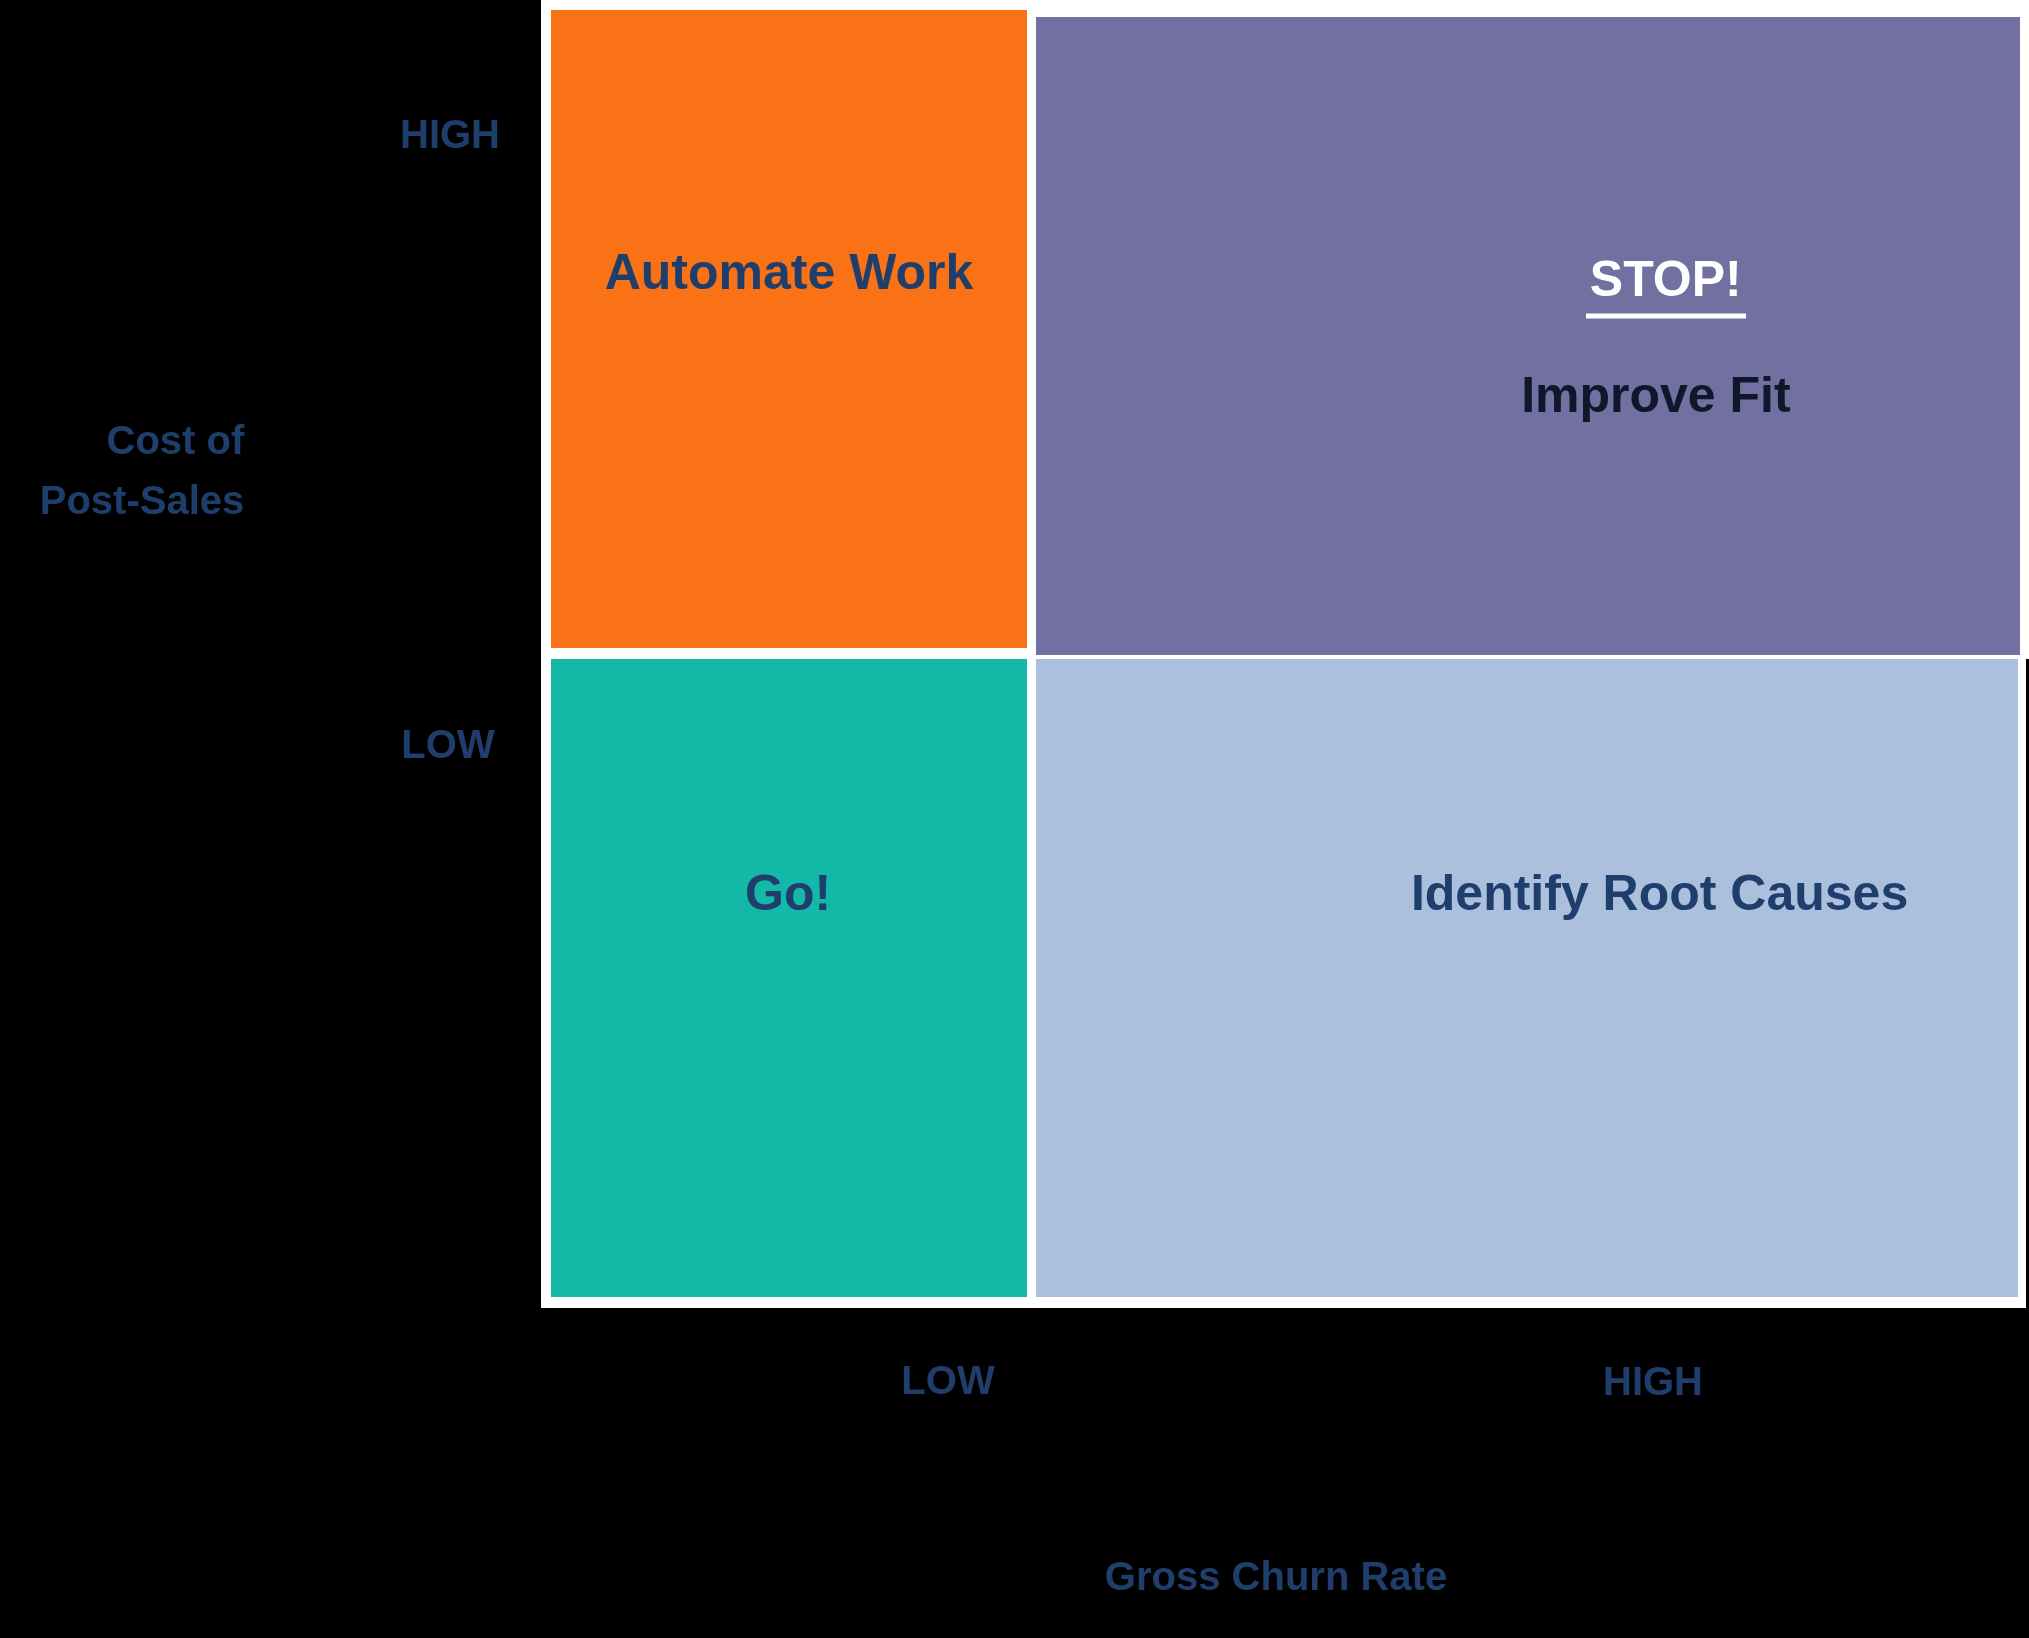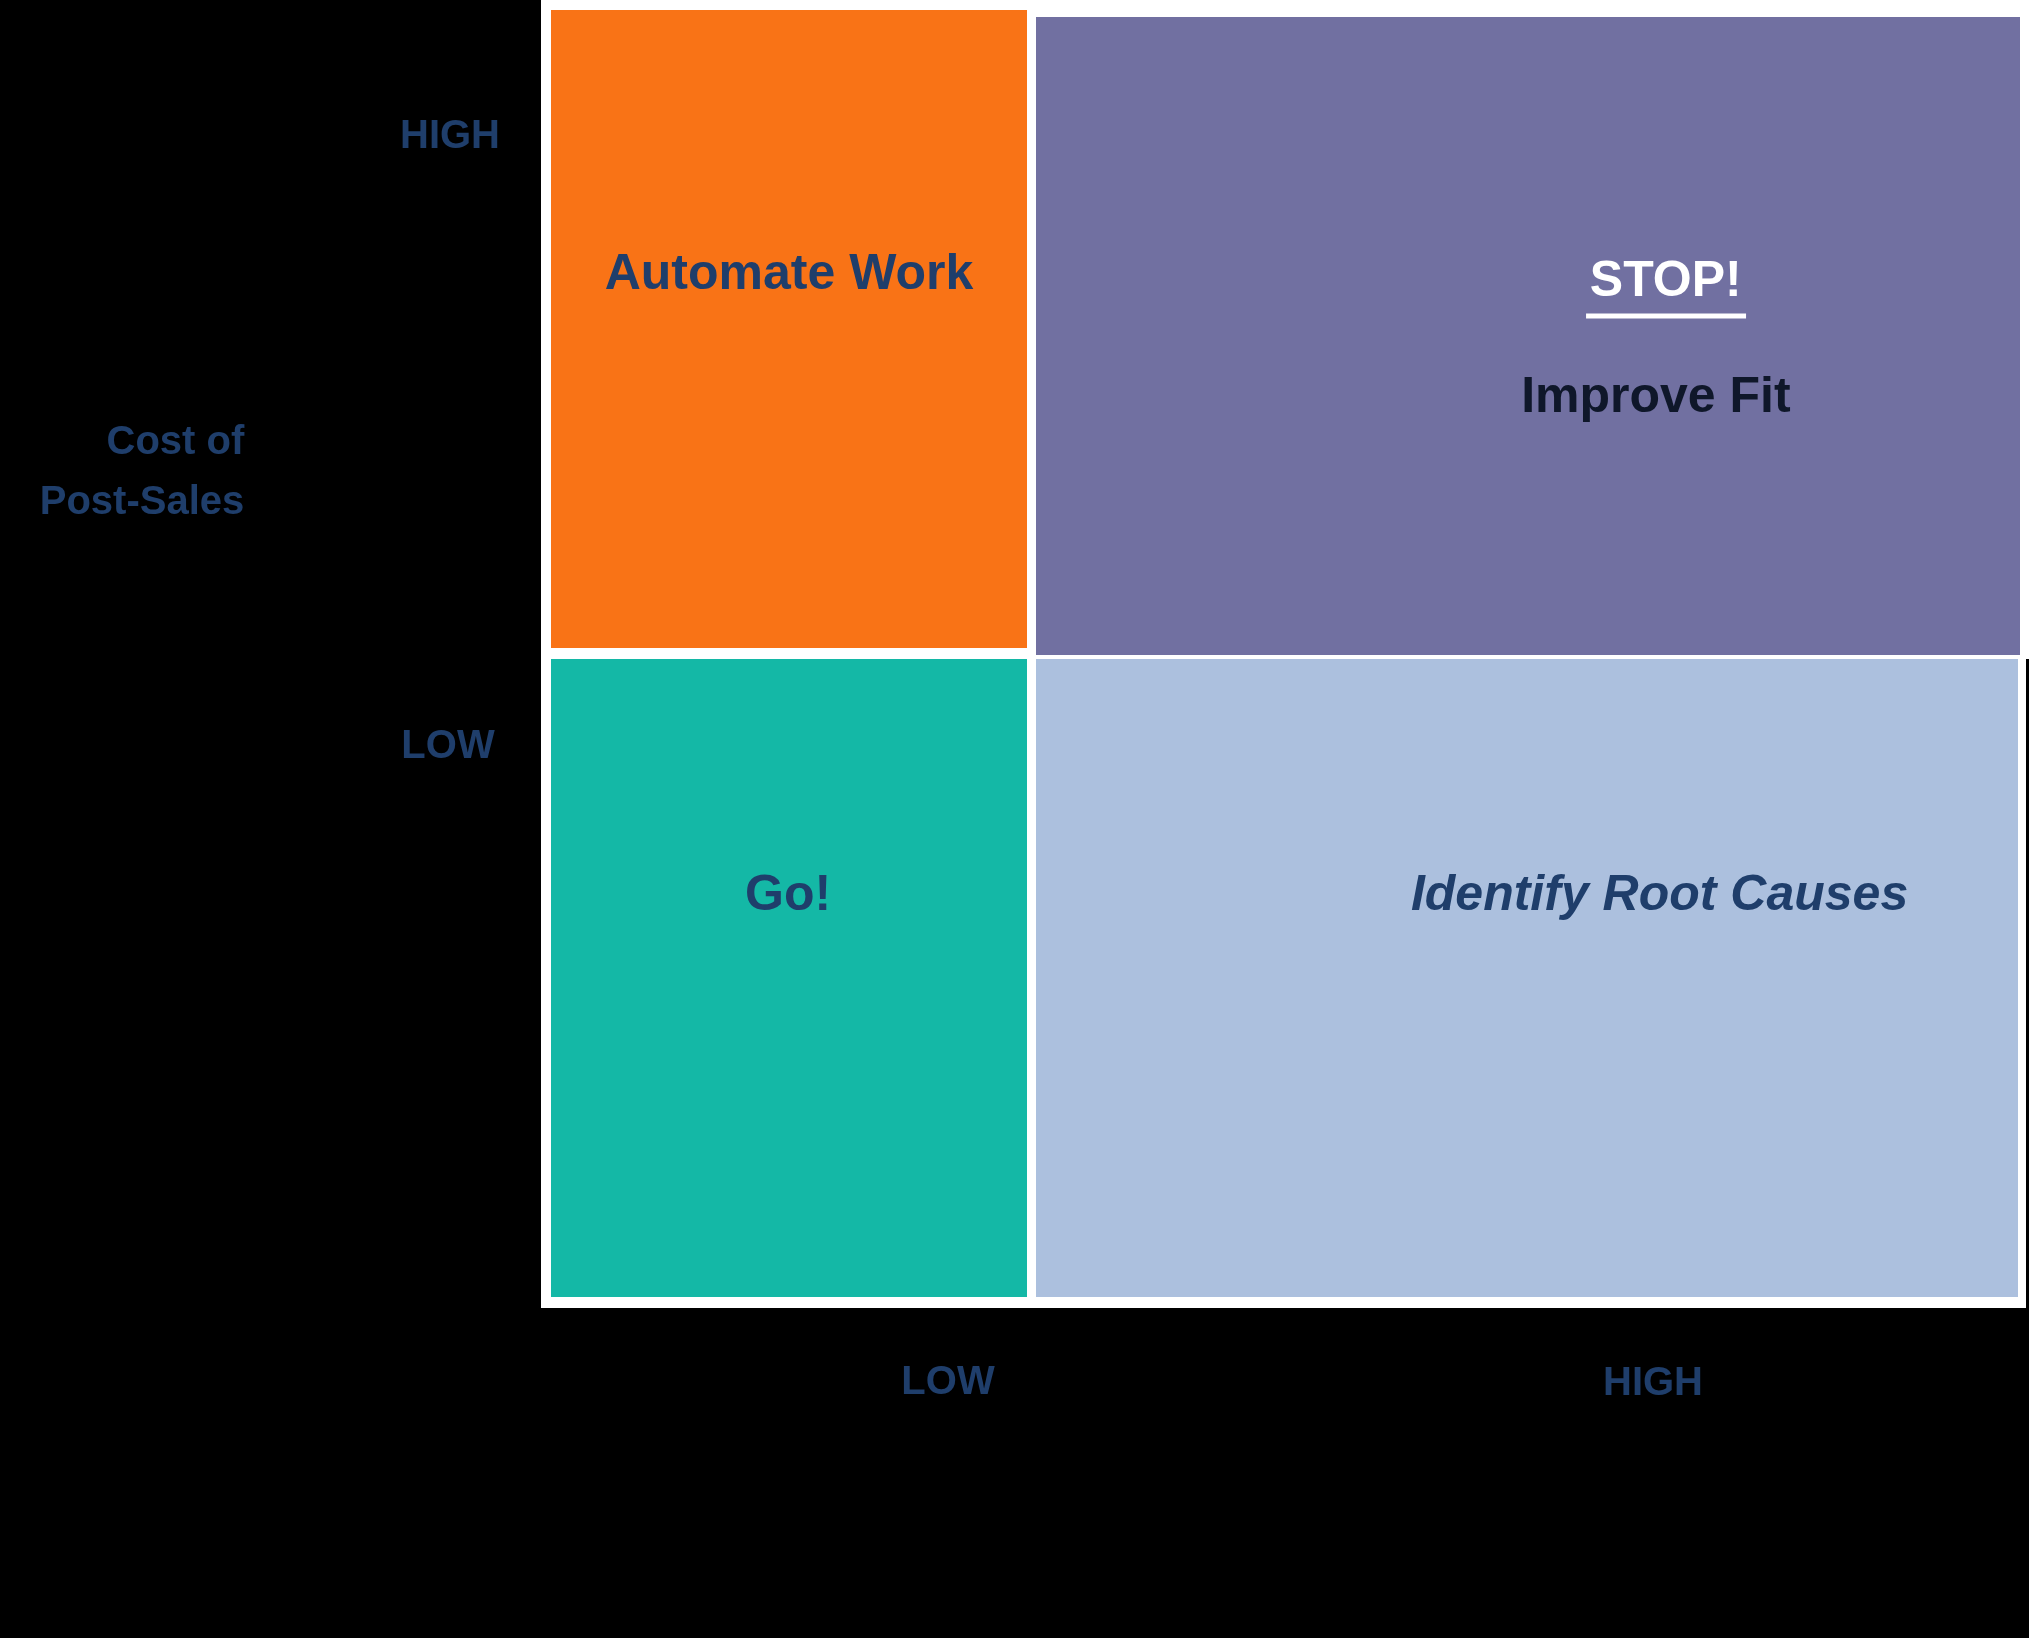--- a/index.html
+++ b/index.html
@@ -33,21 +33,21 @@
     width: 3px;
     height: 649px;
     background: #000000;
   }
   .quad {
     position: absolute;
   }
   .quad-tl { left: 551px;  top: 10px;  width: 476px; height: 638px; background: #f97316; }
   .quad-tr { left: 1036px; top: 10px;  width: 984px; height: 638px; background: #7170A1; margin-top: 7px; }
   .quad-bl { left: 551px;  top: 659px; width: 476px; height: 638px; background: #14b8a6; }
-  .quad-br { left: 1036px; top: 659px; width: 982px; height: 638px; background: #ACC0DE; font-style: italic; }
+  .quad-br { left: 1036px; top: 659px; width: 982px; height: 638px; background: #ACC0DE; }
 
   .q-label {
     position: absolute;
     transform: translate(-50%, -50%);
     white-space: nowrap;
     font-size: 50px;
     line-height: 1.1;
     color: #1F3E6B;
   }
   .lbl-automate { left: 50%;   top: 41%; }
@@ -116,14 +116,15 @@
 
   <div class="axis-label y-title">
     <div>Cost of</div>
     <div>Post-Sales</div>
   </div>
 
   <div class="axis-label x-low">LOW</div>
 
   <div class="axis-label x-high">HIGH</div>
 
+  <div class="axis-label x-title">Gross Churn Rate</div>
 
 </div>
 
 </body></html>

